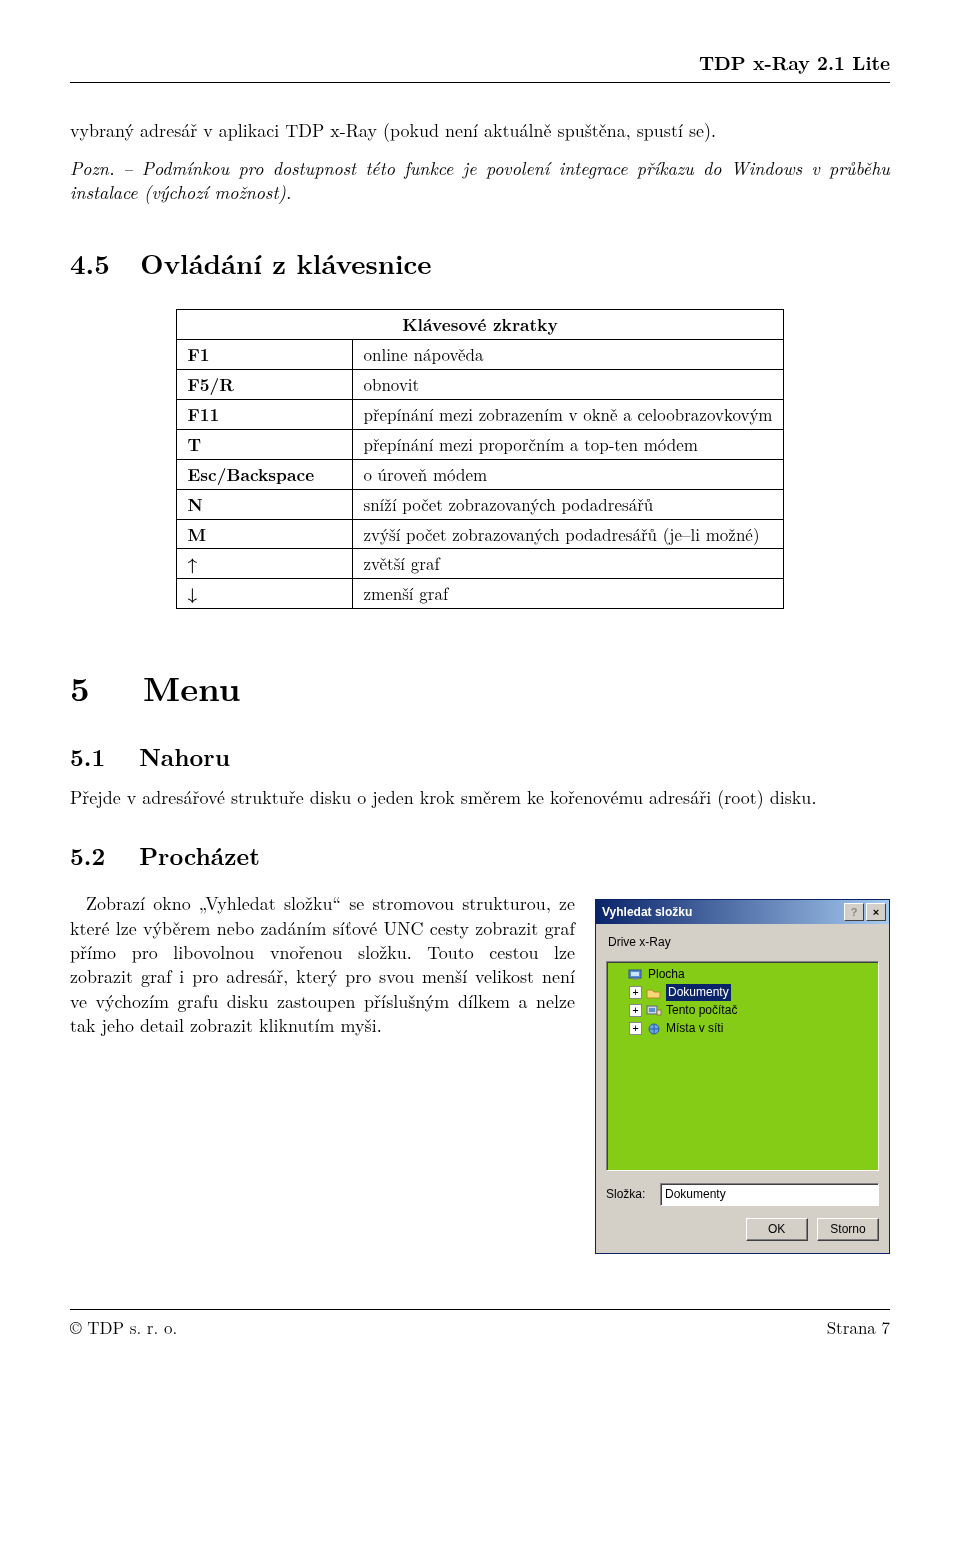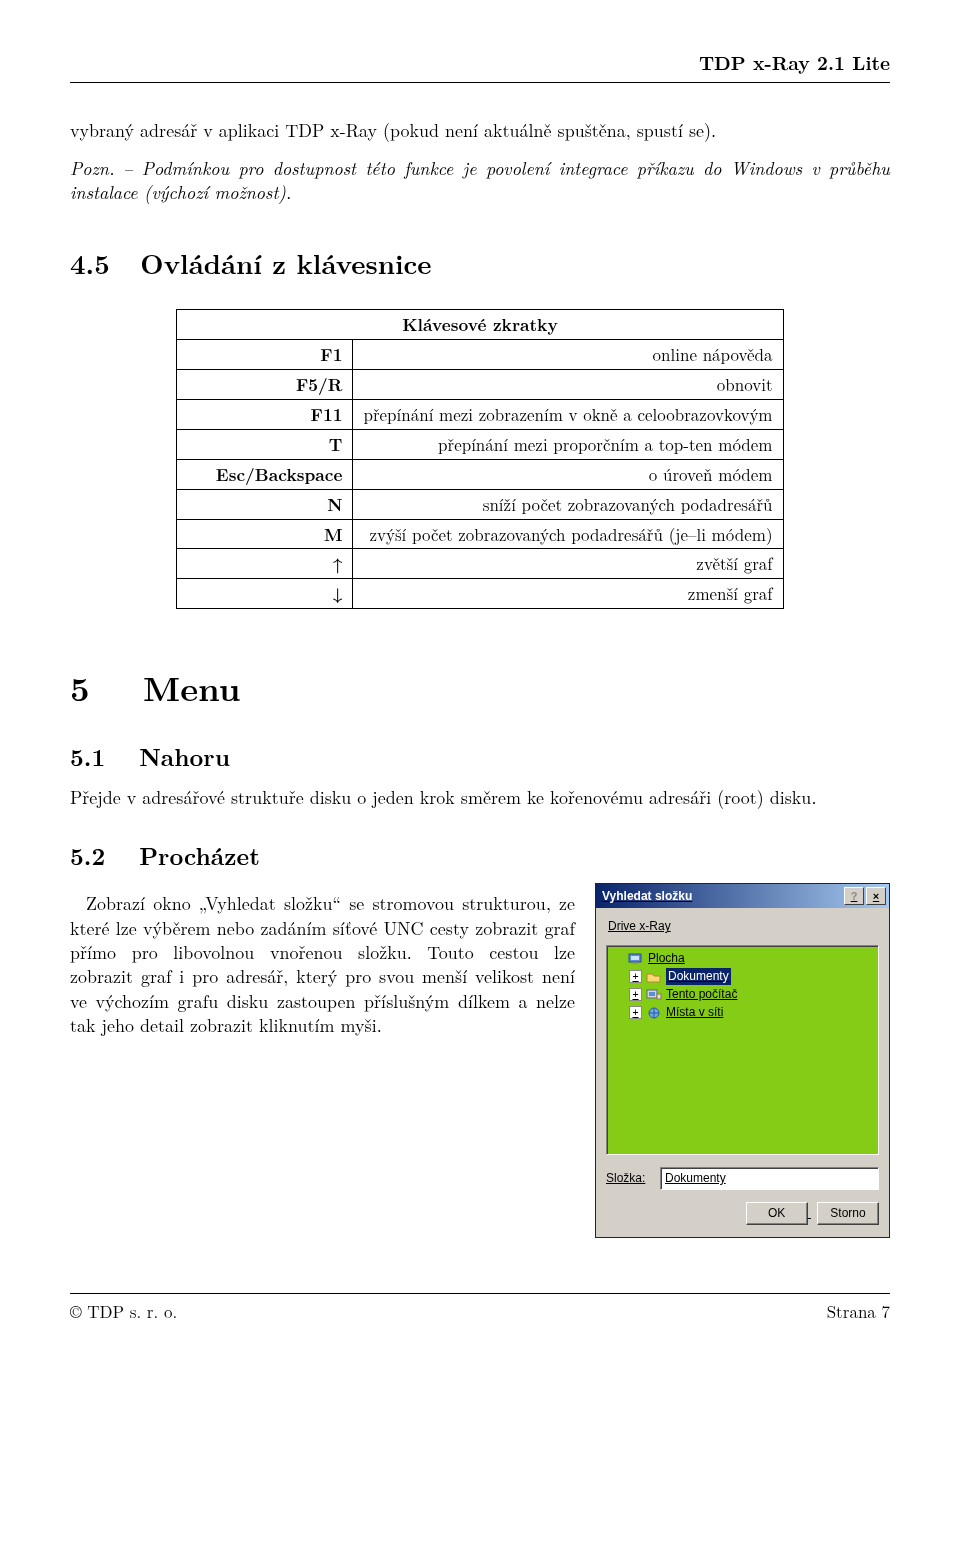--- a/index.html
+++ b/index.html
@@ -38,42 +38,41 @@
     }
     h3.subsect .num { display: inline-block; min-width: 60px; }
     table.shortcuts {
       border-collapse: collapse;
       margin: 28px auto 25px auto;
       font-size: 17px;
     }
     table.shortcuts td, table.shortcuts th {
       border: 1px solid #000;
       padding: 3px 10px;
-      text-align: right;
+      text-align: left;
       vertical-align: top;
     }
     table.shortcuts .tabtitle {
       text-align: center;
       font-weight: bold;
       border-bottom: 1px solid #000;
     }
     table.shortcuts td:first-child { font-weight: bold; width: 155px; }
     .columns { display: flex; align-items: flex-start; gap: 20px; }
     .col-text { flex: 1; text-align: justify; }
     .col-text p { text-indent: 16px; }
     .col-text p:first-child { text-indent: 16px; }
     .dialog {
       width: 293px;
       font-family: Tahoma, Arial, sans-serif;
       font-size: 12px;
       color: #000;
       border: 1px solid #0a246a;
       background: #d4d0c8;
-      margin-top: 0;
-      text-decoration: underline;
+      margin-top: 16px;
     }
     .dlg-title {
       display: flex;
       align-items: center;
       background: linear-gradient(to right, #0a246a, #a6caf0);
       color: #fff;
       font-weight: bold;
       padding: 3px 3px 3px 6px;
       font-size: 12px;
     }
@@ -176,21 +175,21 @@
   <tr>
         <td>Esc/Backspace</td>
         <td>o úroveň módem</td>
       </tr>
   <tr>
         <td>N</td>
         <td>sníží počet zobrazovaných podadresářů</td>
       </tr>
   <tr>
         <td>M</td>
-        <td>zvýší počet zobrazovaných podadresářů (je–li módem)</td>
+        <td>zvýší počet zobrazovaných podadresářů (je–li možné)</td>
       </tr>
   <tr>
         <td>↑</td>
         <td>zvětší graf</td>
       </tr>
   <tr>
         <td>↓</td>
         <td>zmenší graf</td>
       </tr>
 </tbody>

